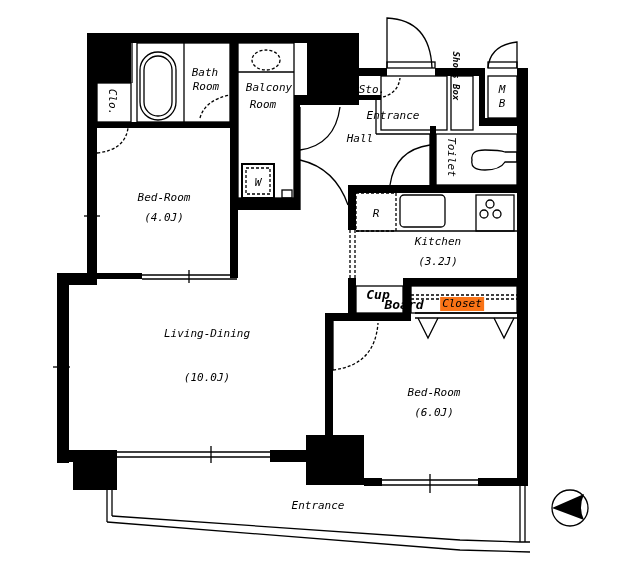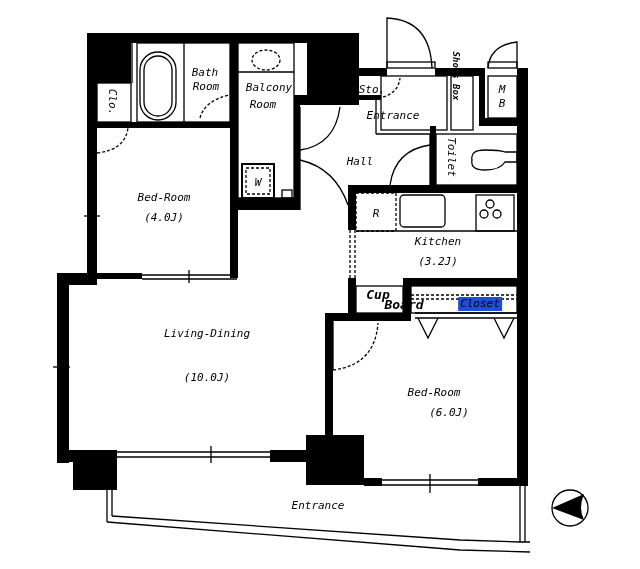--- a/index.html
+++ b/index.html
@@ -155,27 +155,27 @@
 <div class="lbl small" style="left:205px;top:73px;">Bath</div>
 <div class="lbl small" style="left:206px;top:87px;">Room</div>
 <div class="lbl small" style="left:269px;top:88px;">Balcony</div>
 <div class="lbl small" style="left:263px;top:105px;">Room</div>
 <div class="lbl small" style="left:258px;top:183px;">W</div>
 <div class="lbl small" style="left:372px;top:90px;">Sto.</div>
 <div class="lbl small" style="left:393px;top:116px;">Entrance</div>
 <div class="lbl vert-tiny" style="position:absolute;left:456px;top:76px;">Shoes Box</div>
 <div class="lbl small" style="left:502px;top:90px;">M</div>
 <div class="lbl small" style="left:502px;top:104px;">B</div>
-<div class="lbl small" style="left:360px;top:162px;text-align:center;">Hall</div>
+<div class="lbl small" style="left:360px;top:139px;text-align:center;">Hall</div>
 <div class="lbl small vert" style="left:451px;top:157px;">Toilet</div>
 <div class="lbl small" style="left:164px;top:198px;">Bed-Room</div>
 <div class="lbl small" style="left:164px;top:218px;">(4.0J)</div>
 <div class="lbl small" style="left:376px;top:214px;">R</div>
 <div class="lbl small" style="left:438px;top:242px;">Kitchen</div>
 <div class="lbl small" style="left:438px;top:262px;">(3.2J)</div>
 <div class="lbl tiny" style="left:378px;top:295px;">Cup</div>
 <div class="lbl tiny" style="left:378px;top:305px;margin-left:26px;">Board</div>
-<div class="lbl small" style="left:480px;top:304px;background:#1d4ed8;padding:0 2px;">Closet</div>
+<div class="lbl small" style="left:462px;top:304px;background:#f97316;padding:0 2px;">Closet</div>
 <div class="lbl small" style="left:207px;top:334px;">Living-Dining</div>
 <div class="lbl small" style="left:207px;top:378px;">(10.0J)</div>
 <div class="lbl small" style="left:434px;top:393px;">Bed-Room</div>
-<div class="lbl small" style="left:434px;top:413px;margin-left:15px;">(6.0J)</div>
+<div class="lbl small" style="left:434px;top:413px;">(6.0J)</div>
 <div class="lbl small" style="left:318px;top:506px;">Entrance</div>
 
 </body></html>

